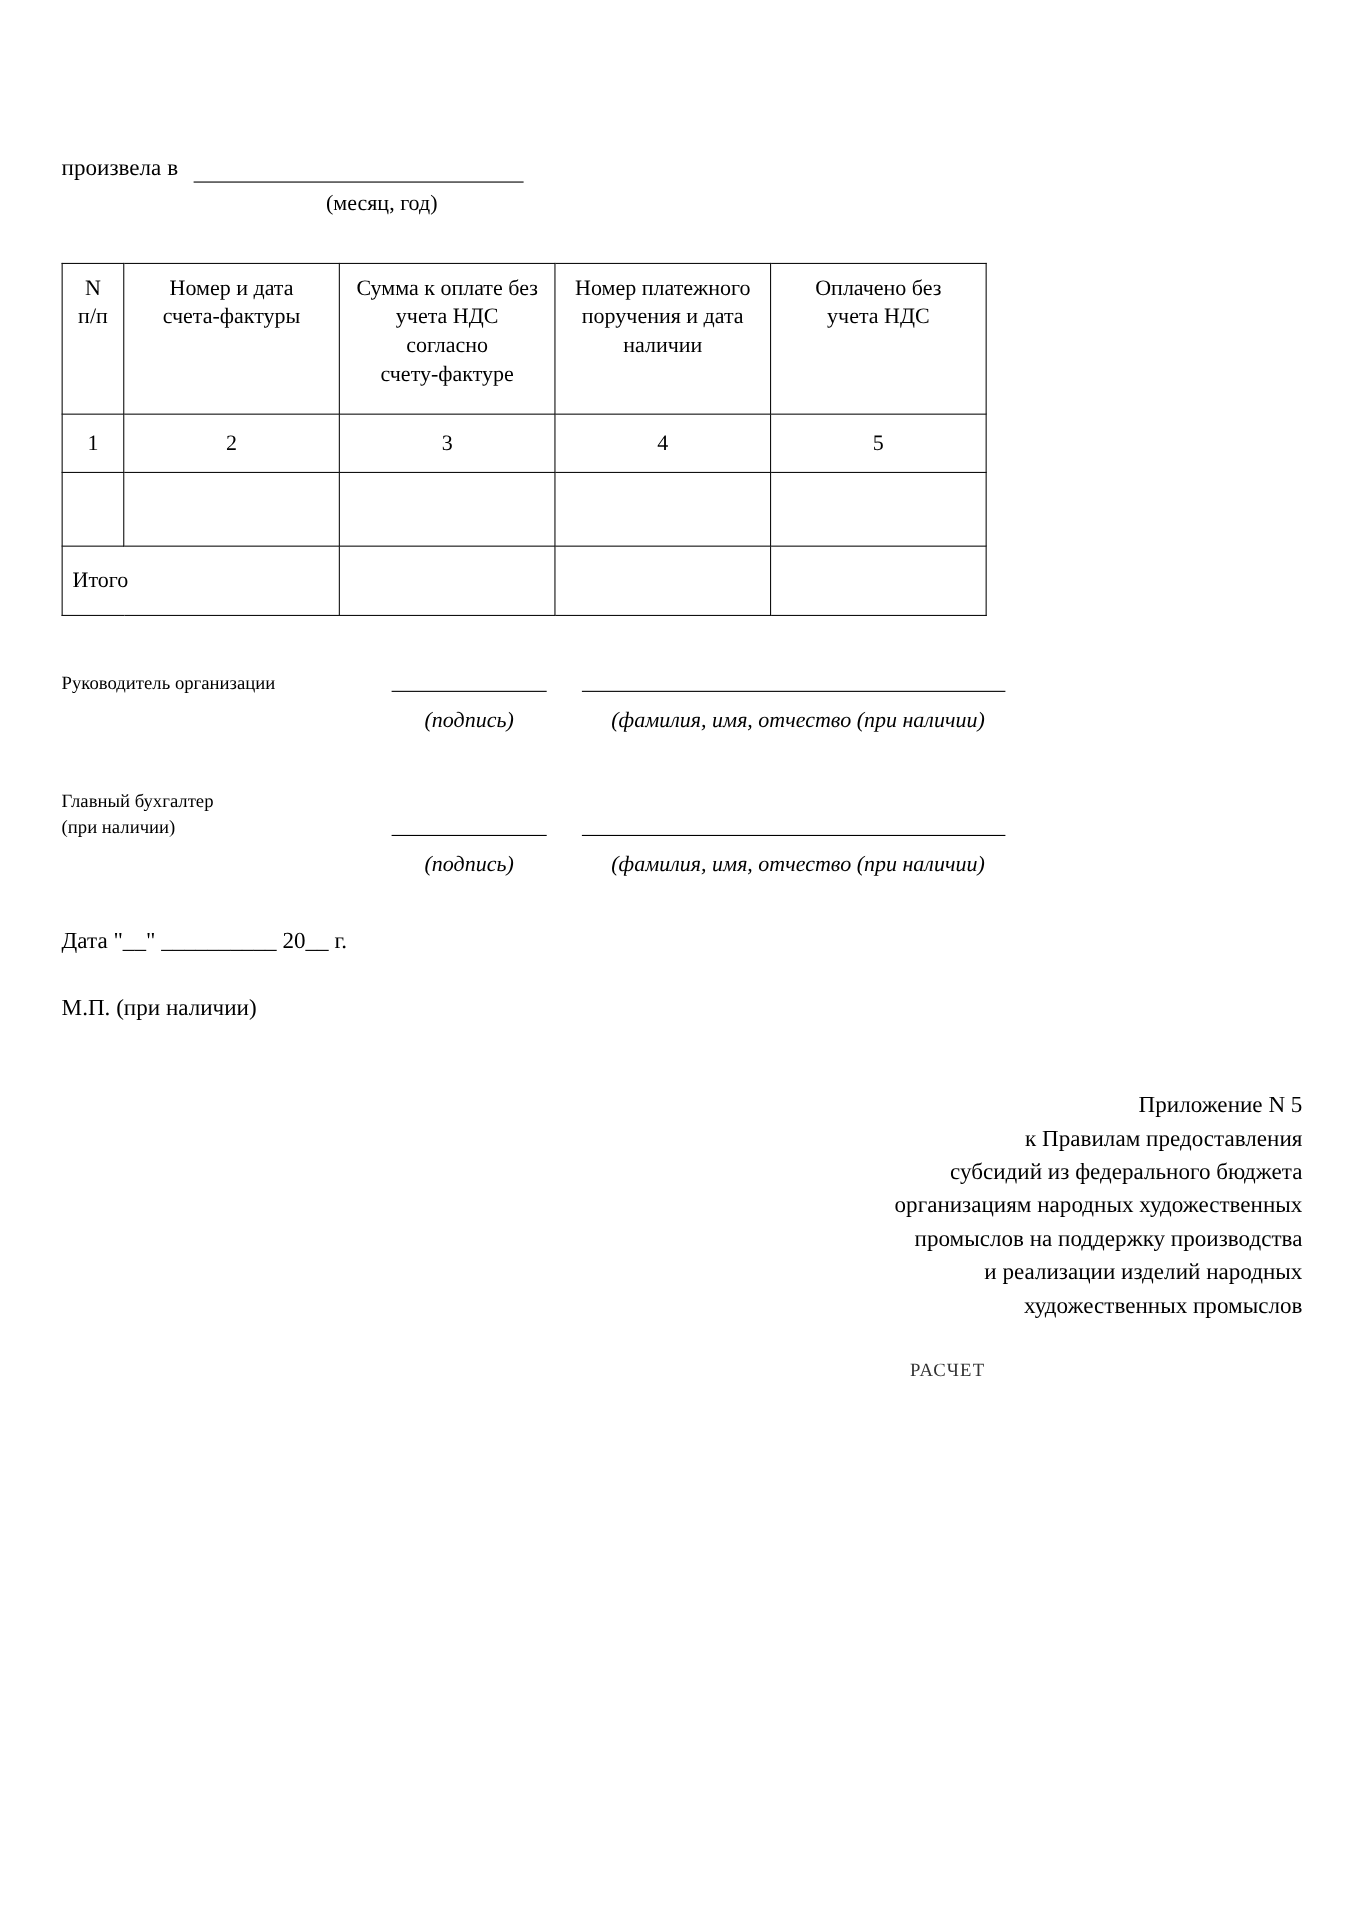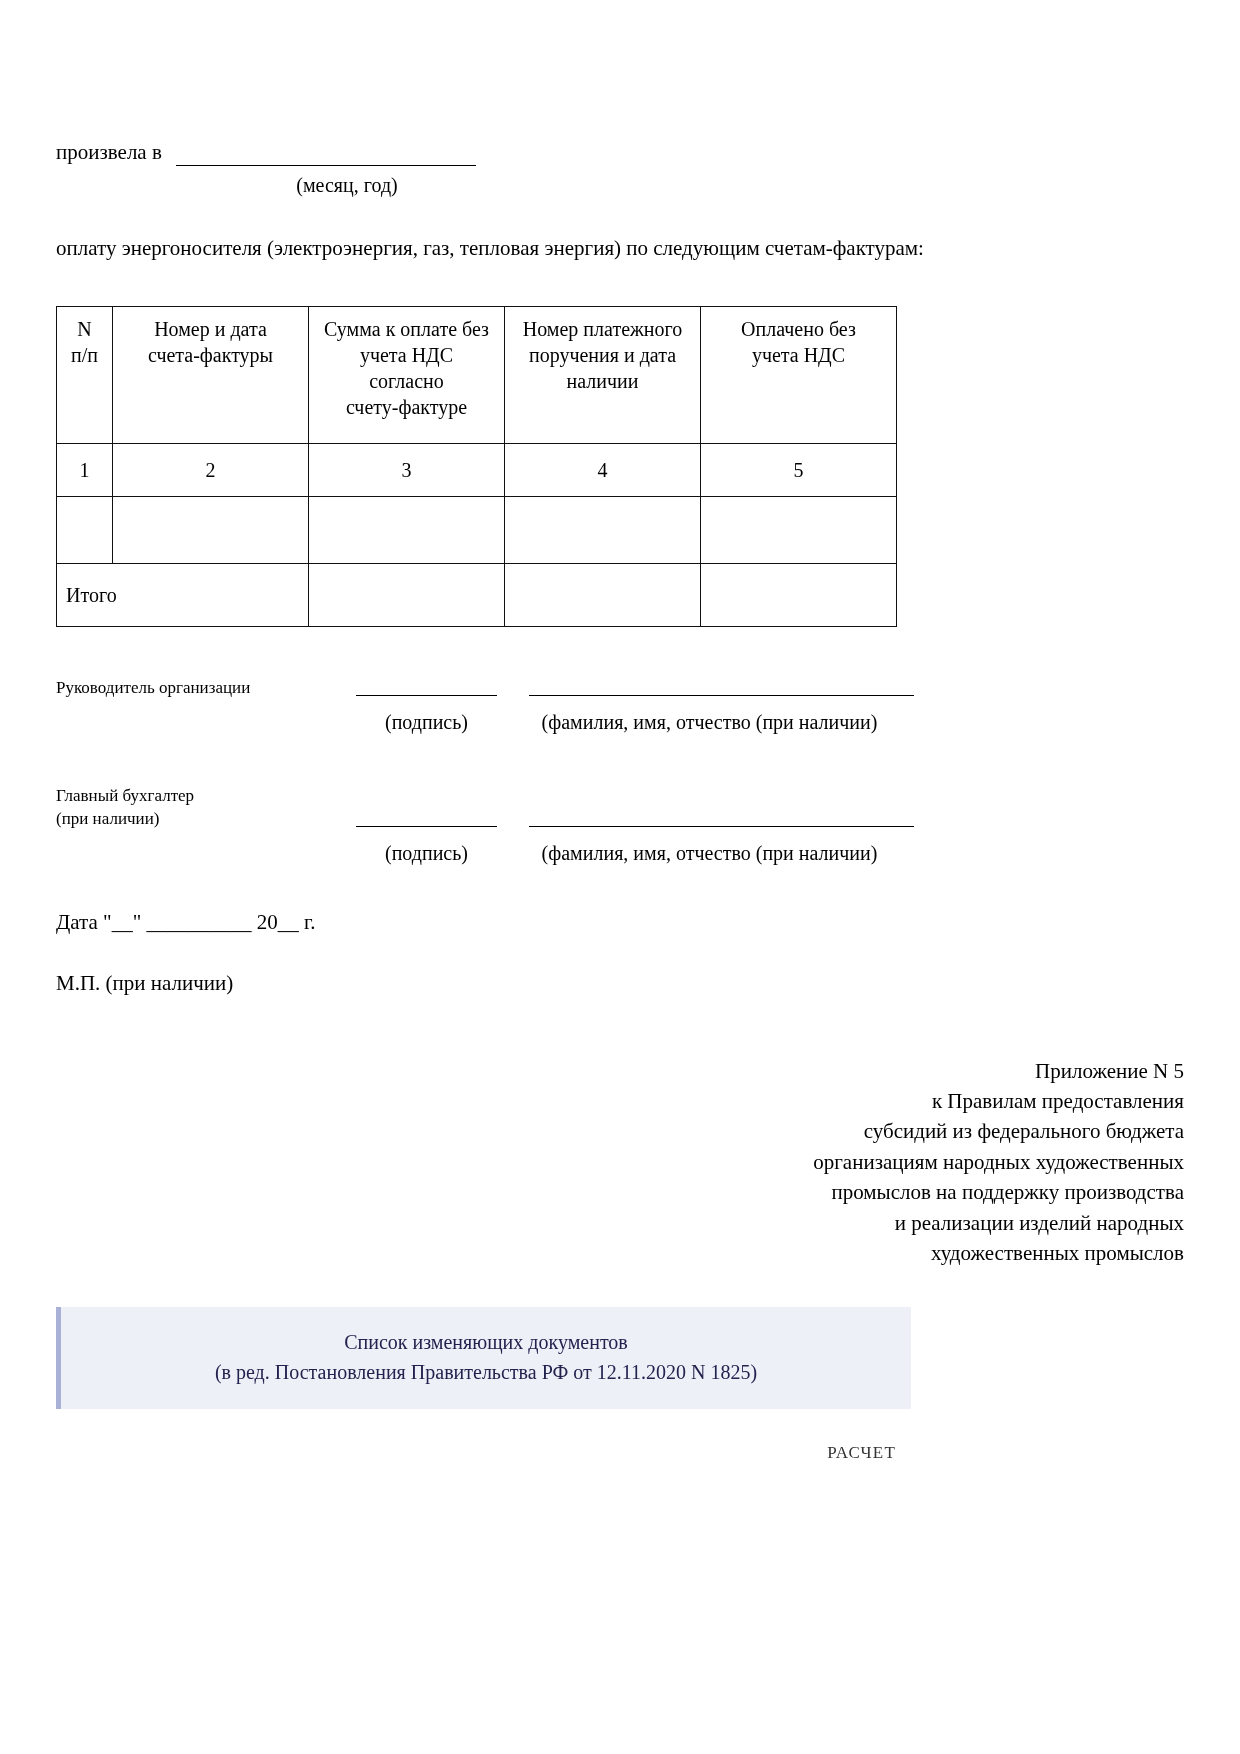--- a/index.html
+++ b/index.html
@@ -119,22 +119,23 @@
     height: 1px;
   }
   .sig-caption {
     font-size: 20px;
     text-align: center;
     margin-top: 9px;
     line-height: 1.3;
   }
   .sig-captions {
     display: flex;
-    gap: 20px;
+    gap: 36px;
     margin-left: 300px;
+    font-style: italic;
   }
 
   .date-line { margin-top: 44px; font-size: 21px; }
   .mp-line { margin-top: 36px; font-size: 21px; }
 
   
   .appendix {
     margin-top: 60px;
     text-align: right;
     font-size: 21px;
@@ -167,21 +168,20 @@
 
 <div class="page">
 
   <div class="block-top">
     <div class="fill-line-wrap">
       <span class="t">произвела в</span>
       <span class="fill-line w-month"></span>
     </div>
     <div class="caption caption-month">(месяц, год)</div>
 
-    <div class="justify-par">оплату энергоносителя (электроэнергия, газ, тепловая энергия) по следующим счетам-фактурам:</div>
   </div>
 
   <table class="invoices">
     <colgroup>
       <col class="c1">
         <col class="c2">
         <col class="c3">
         <col class="c4">
         <col class="c5">
     </colgroup>
@@ -281,20 +281,16 @@
   <div class="appendix">
     <div>Приложение N 5</div>
     <div>к Правилам предоставления</div>
     <div>субсидий из федерального бюджета</div>
     <div>организациям народных художественных</div>
     <div>промыслов на поддержку производства</div>
     <div>и реализации изделий народных</div>
     <div>художественных промыслов</div>
   </div>
 
-  <div class="changes-box">
-    <div>Список изменяющих документов</div>
-    <div>(в ред. Постановления Правительства РФ от 12.11.2020 N 1825)</div>
-  </div>
 
   <div class="calc-title">РАСЧЕТ</div>
 
 </div>
 
 </body></html>

